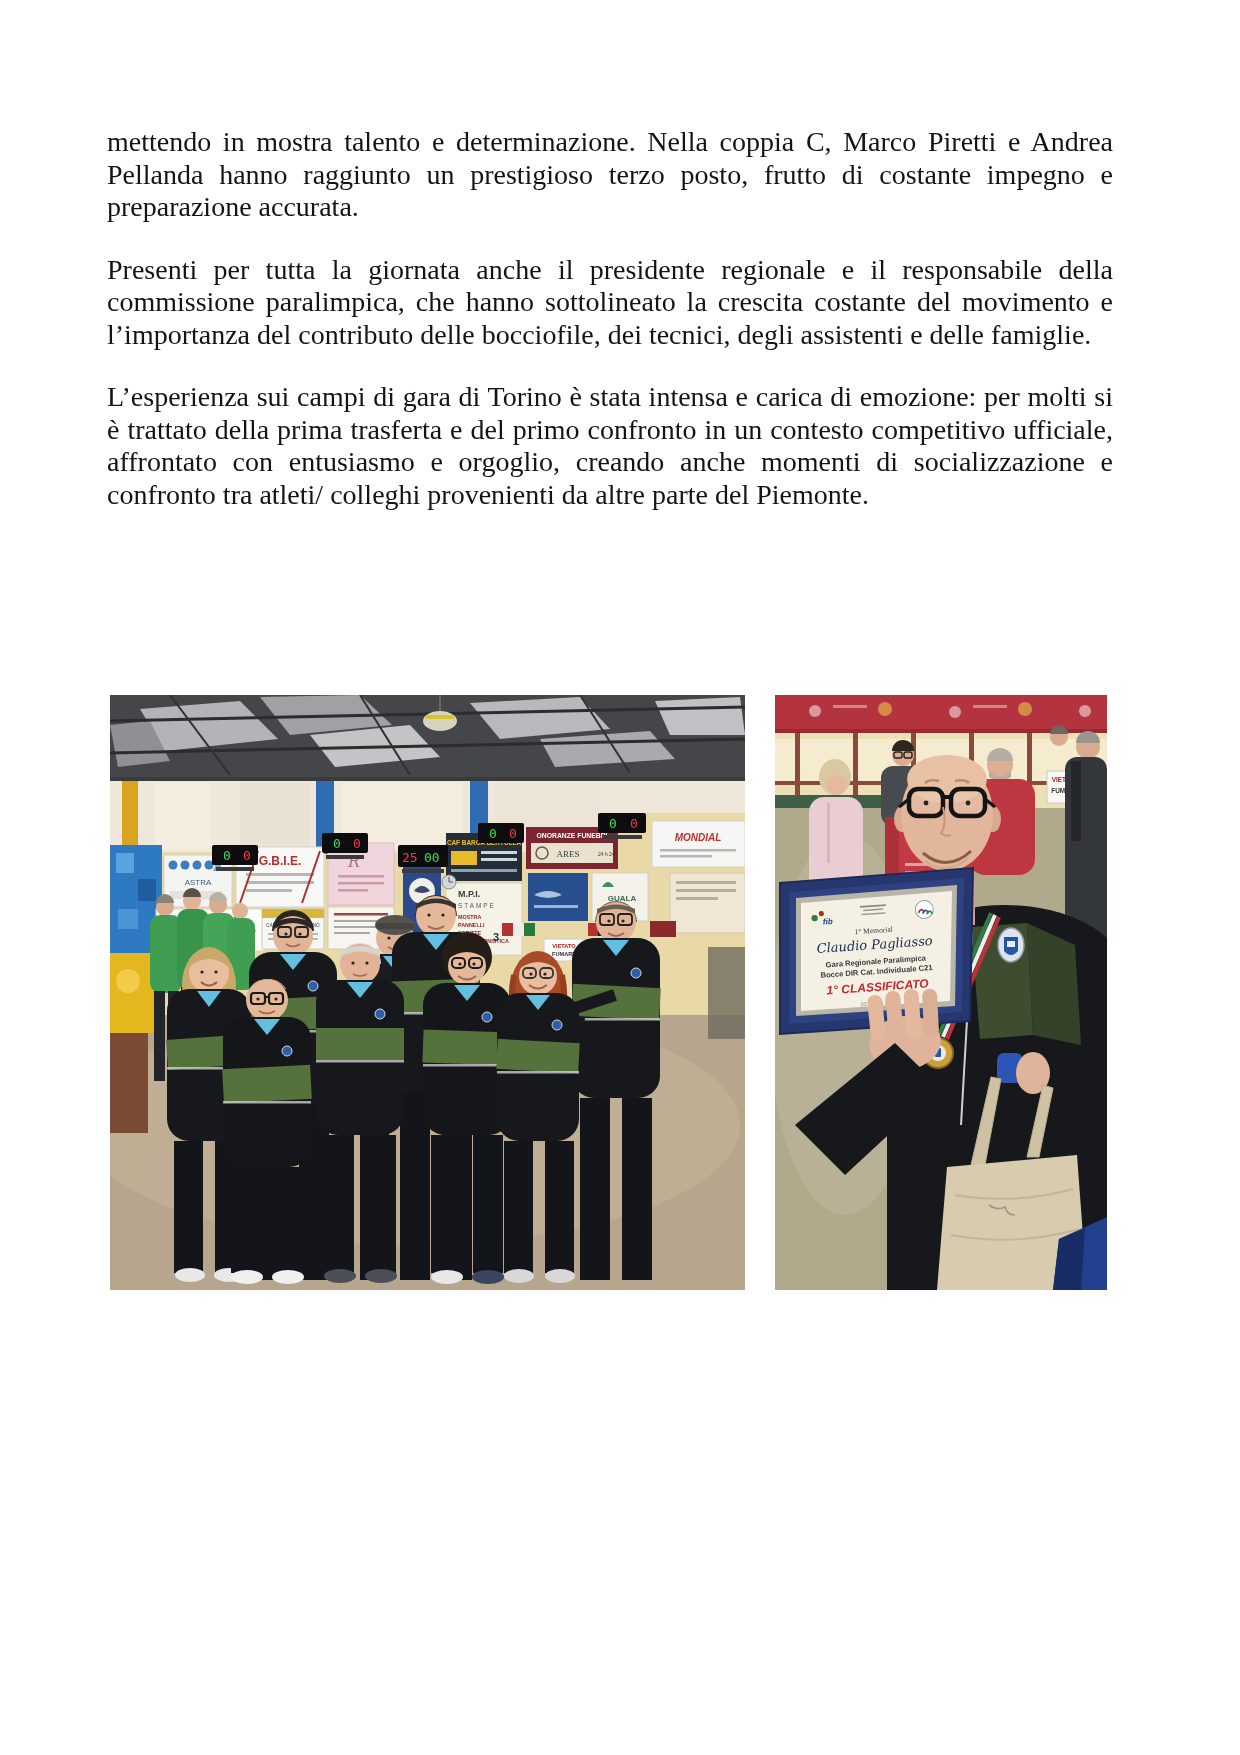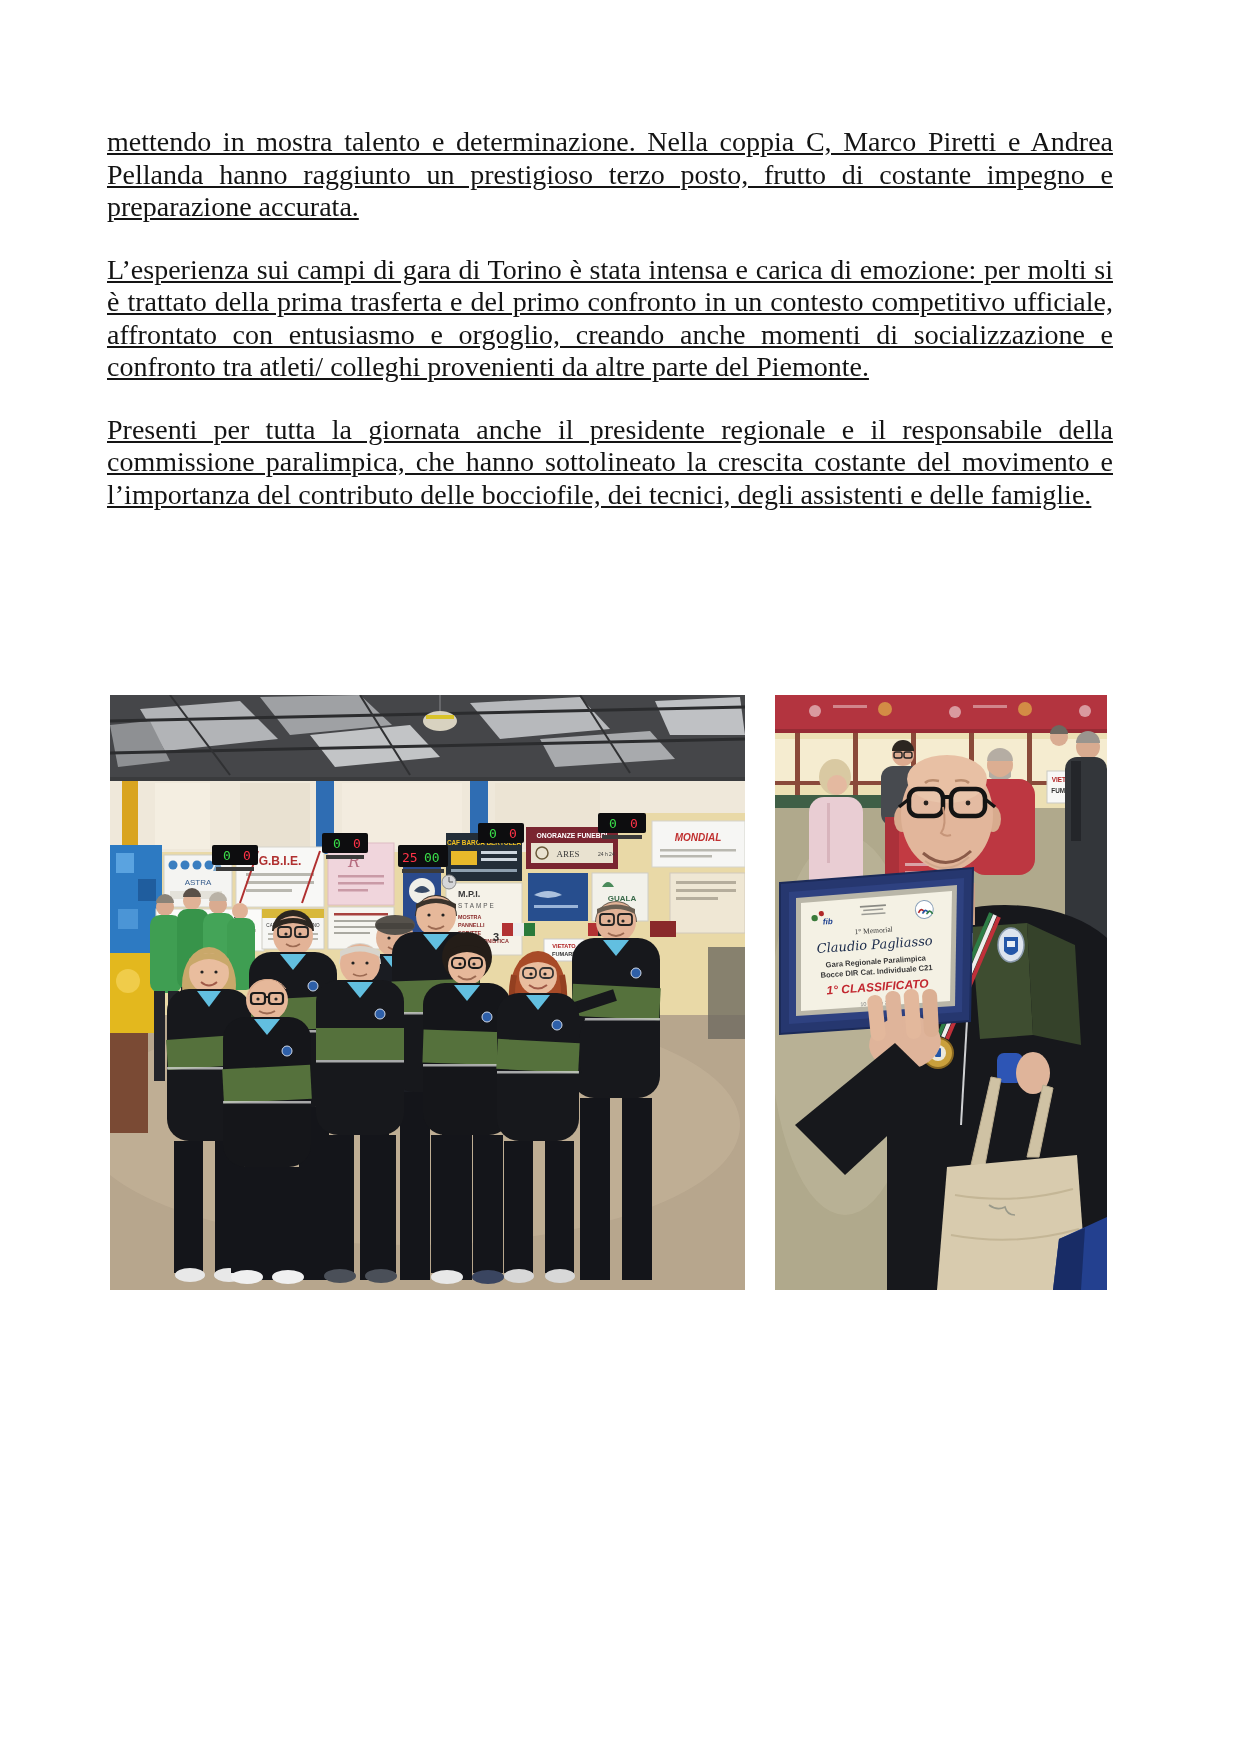--- a/index.html
+++ b/index.html
@@ -12,42 +12,41 @@
     overflow:hidden;
   }
   .textcol{
     position:absolute;left:107px;top:126px;width:1006px;
   }
   .para{
     font-size:28px;line-height:32.5px;
     text-align:justify;
     margin:0 0 30px 0;
     color:#141414;
-    text-decoration:underline;
   }
   .photos{
     position:absolute;left:110px;top:695px;
     display:flex;gap:30px;
   }
   .photo{display:block;}
   
   .bt{font-family:"Liberation Sans",sans-serif;}
   .mono{font-family:"DejaVu Sans Mono",monospace;}
   .script{font-family:"DejaVu Serif",serif;font-style:italic;}
   .serif{font-family:"Liberation Serif",serif;}
 </style>
 </head>
 <body>
 
 <div class="page">
 
   <div class="textcol">
     <p class="para">mettendo in mostra talento e determinazione. Nella coppia C, Marco Piretti e Andrea Pellanda hanno raggiunto un prestigioso terzo posto, frutto di costante impegno e preparazione accurata.</p>
+    <p class="para">Presenti per tutta la giornata anche il presidente regionale e il responsabile della commissione paralimpica, che hanno sottolineato la crescita costante del movimento e l’importanza del contributo delle bocciofile, dei tecnici, degli assistenti e delle famiglie.</p>
     <p class="para">L’esperienza sui campi di gara di Torino è stata intensa e carica di emozione: per molti si è trattato della prima trasferta e del primo confronto in un contesto competitivo ufficiale, affrontato con entusiasmo e orgoglio, creando anche momenti di socializzazione e confronto tra atleti/ colleghi provenienti da altre parte del Piemonte.</p>
-    <p class="para">Presenti per tutta la giornata anche il presidente regionale e il responsabile della commissione paralimpica, che hanno sottolineato la crescita costante del movimento e l’importanza del contributo delle bocciofile, dei tecnici, degli assistenti e delle famiglie.</p>
   </div>
 
   <div class="photos">
 
     <svg class="photo" width="635" height="595" viewBox="0 0 635 595">
 
       <rect x="0" y="150" width="635" height="200" fill="#e9d9a7"></rect>
       <rect x="495" y="115" width="140" height="235" fill="#e9d9a7"></rect>
 
       <rect x="0" y="320" width="635" height="275" fill="#b7a68d"></rect>

